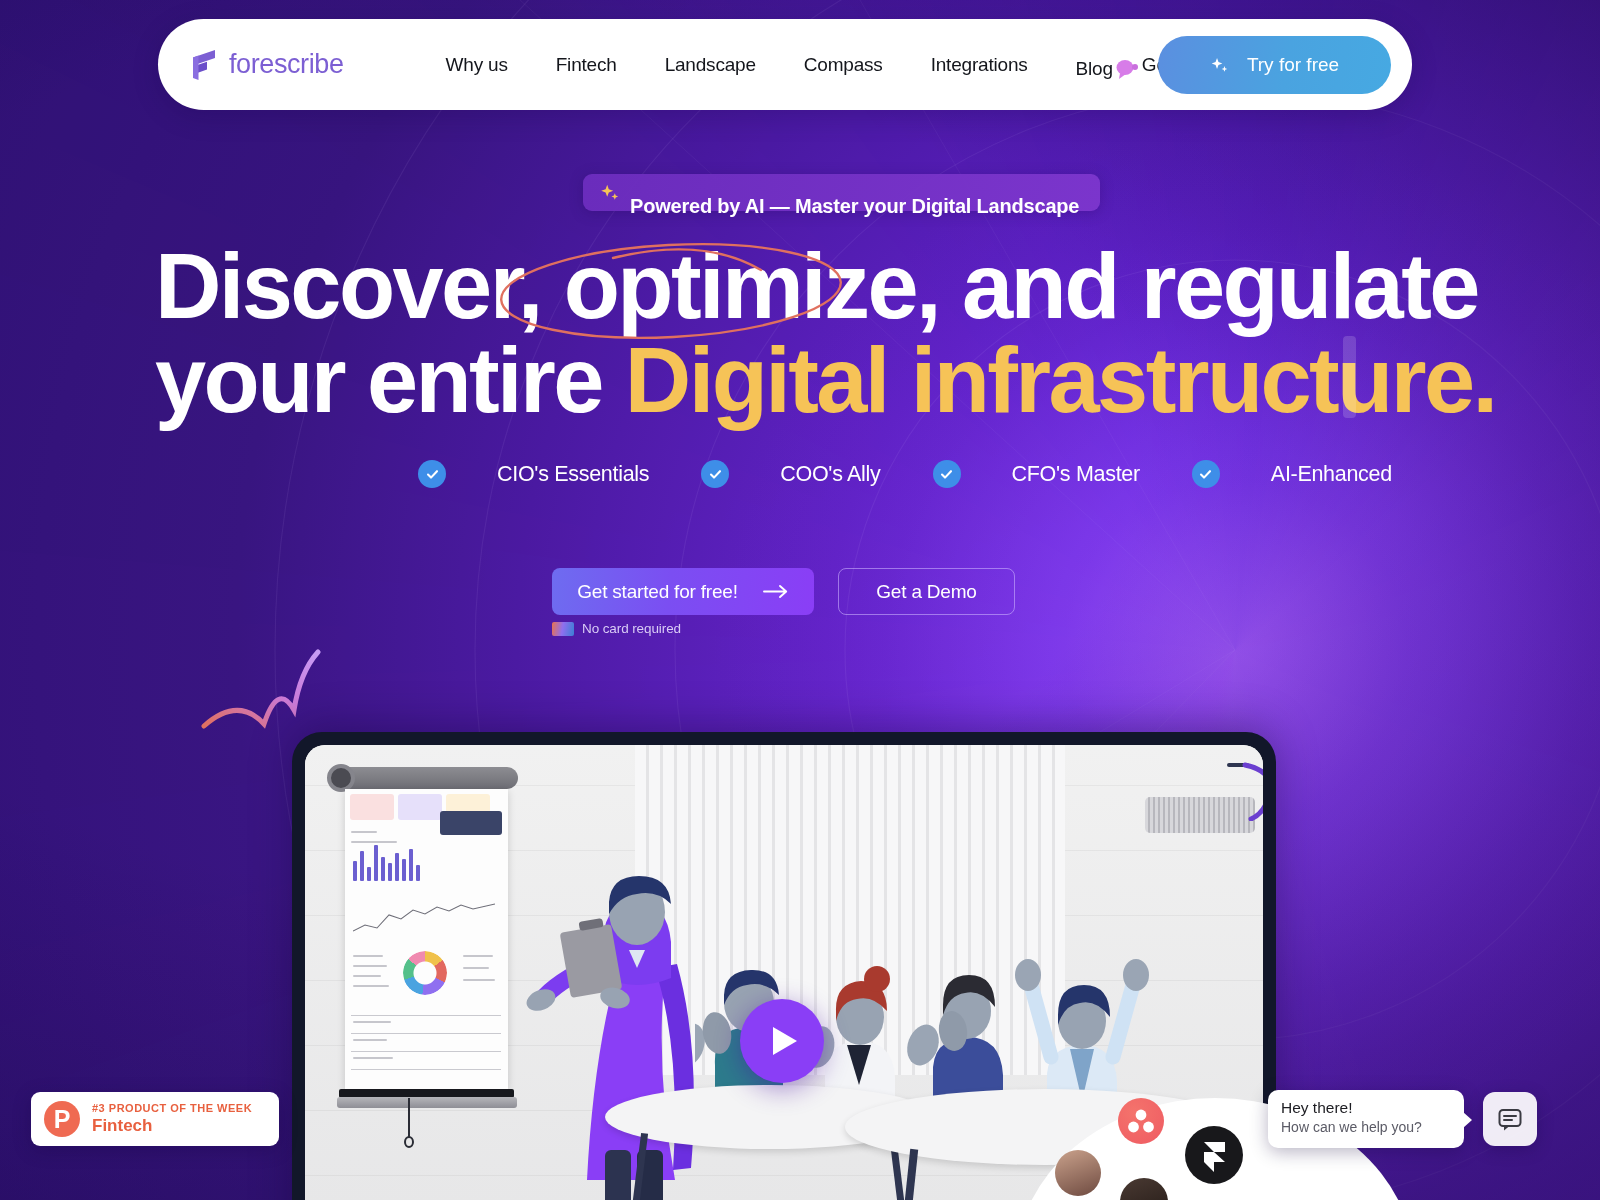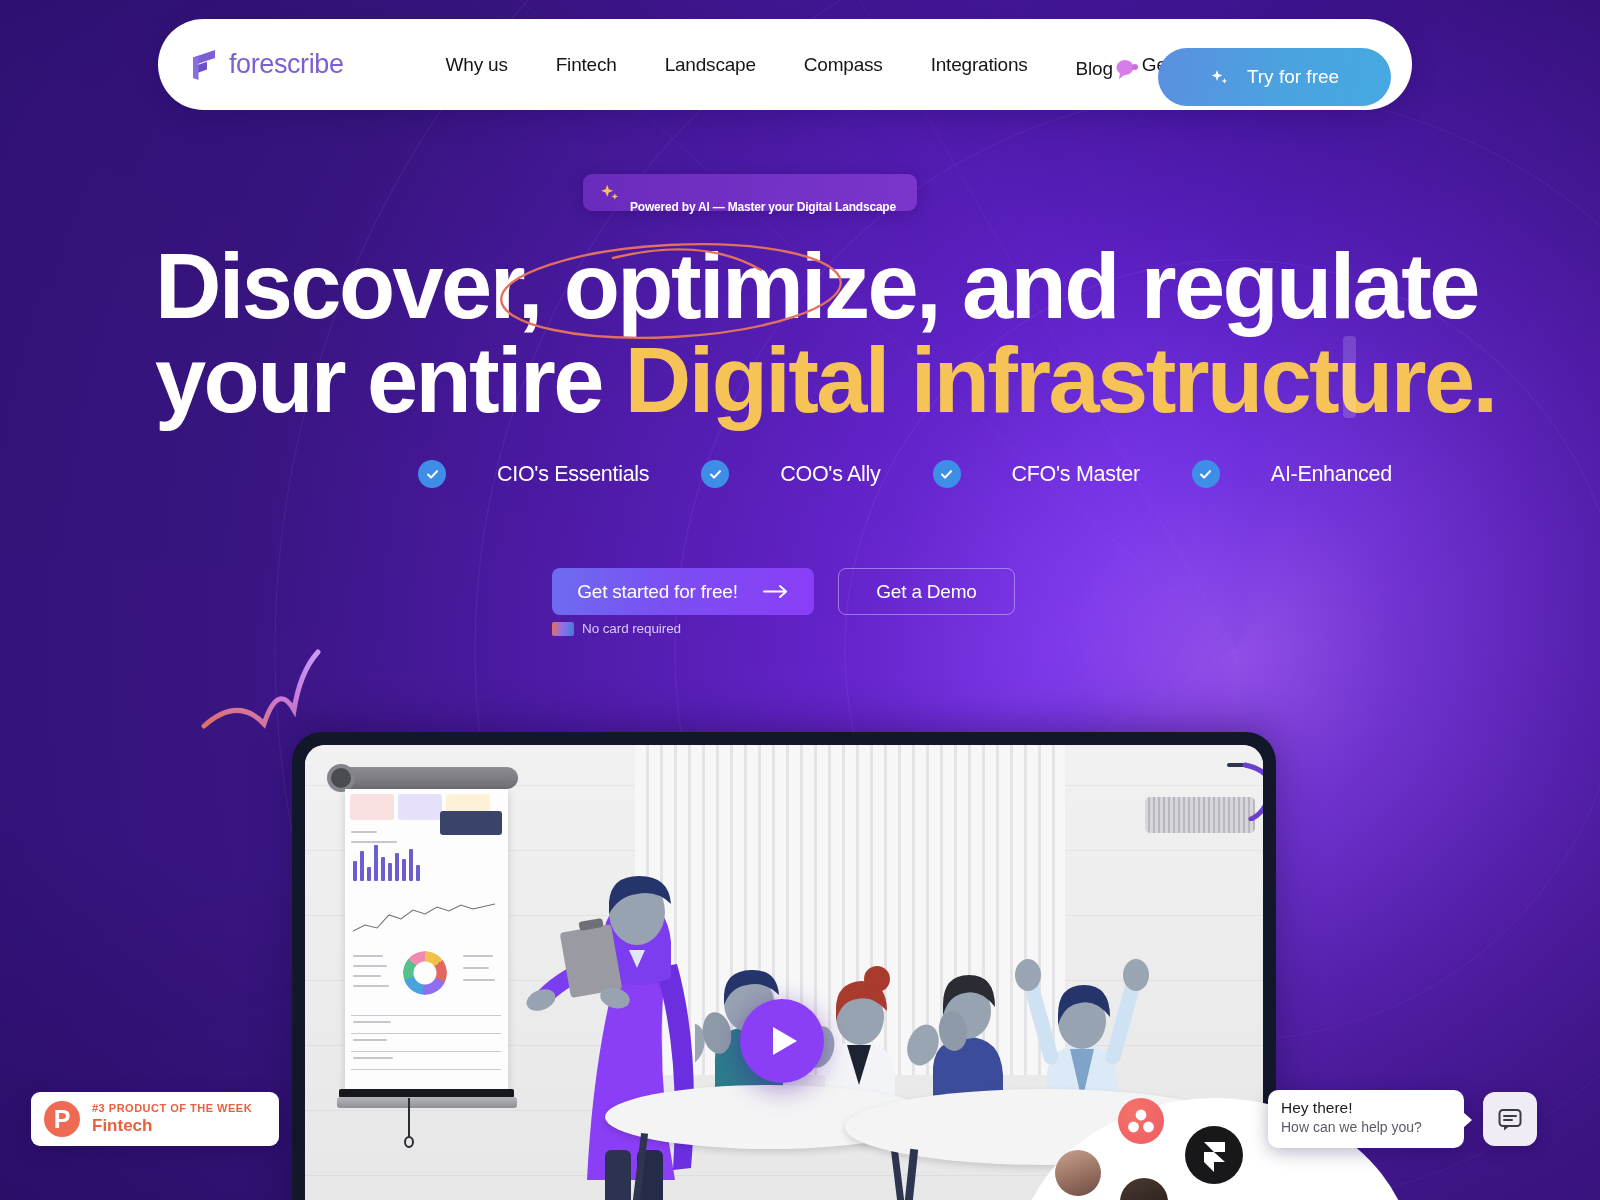--- a/index.html
+++ b/index.html
@@ -58,40 +58,40 @@
   #nav{ display:flex; align-items:center; gap:0; margin-left:78px; }
   .nav-item{
     font-size:19px; color:#14161c; padding:0 24px; letter-spacing:-0.2px;
     cursor:pointer; white-space:nowrap;
   }
   .nav-blogwrap{ display:flex; align-items:center; padding:0 4px 0 24px;margin-top:8px; }
   .blog-bubble{ width:24px; height:22px; margin-left:1px; }
   .nav-demo{ font-size:19px; color:#14161c; letter-spacing:-0.2px; cursor:pointer; padding-right:10px; }
 
   #try-btn{
-    position:absolute; right:21px; top:29px; width:233px; height:58px;
+    position:absolute; right:21px; top:17px; width:233px; height:58px;
     border-radius:29px; border:none; cursor:pointer;
     background:linear-gradient(100deg,#5b8fe0 0%,#4aa3e0 55%,#46a9e2 100%);
     color:#fff; font-size:19px; font-family:inherit;
     display:flex; align-items:center; justify-content:center; gap:18px;
   }
   .spark-w{ width:19px; height:19px; }
 
   
   #hero{ position:absolute; left:0; top:0; width:1600px; z-index:20; }
 
   #ai-pill{
     position:absolute; left:583px; top:174px; height:37px;
     display:flex; align-items:center; gap:10px; padding:0 21px 0 17px;
     border-radius:9px;
     background:linear-gradient(95deg, rgba(108,45,190,0.95) 0%, rgba(126,55,206,0.92) 100%);
     box-shadow:0 2px 14px rgba(30,5,80,0.25);
   }
   .spark-y{ width:20px; height:20px; }
-  #ai-pill span{ color:#fff; font-size:12px; font-weight:700; letter-spacing:-0.2px; white-space:nowrap;margin-top:28px; }
+  #ai-pill span{ color:#fff; font-size:20px; font-weight:700; letter-spacing:-0.2px; white-space:nowrap;margin-top:28px; }
 
   #headline{
     position:absolute; left:155px; top:240px; width:1290px;
     font-size:92px; font-weight:700; color:#fff; line-height:1.02;
     letter-spacing:-2.6px;
   }
   #headline .ln{ display:block; white-space:nowrap; }
   #headline .gold{ color:#f6c357; }
   #ellipse-svg{ position:absolute; left:493px; top:236px; width:360px; height:110px; pointer-events:none; }
   #caret{

